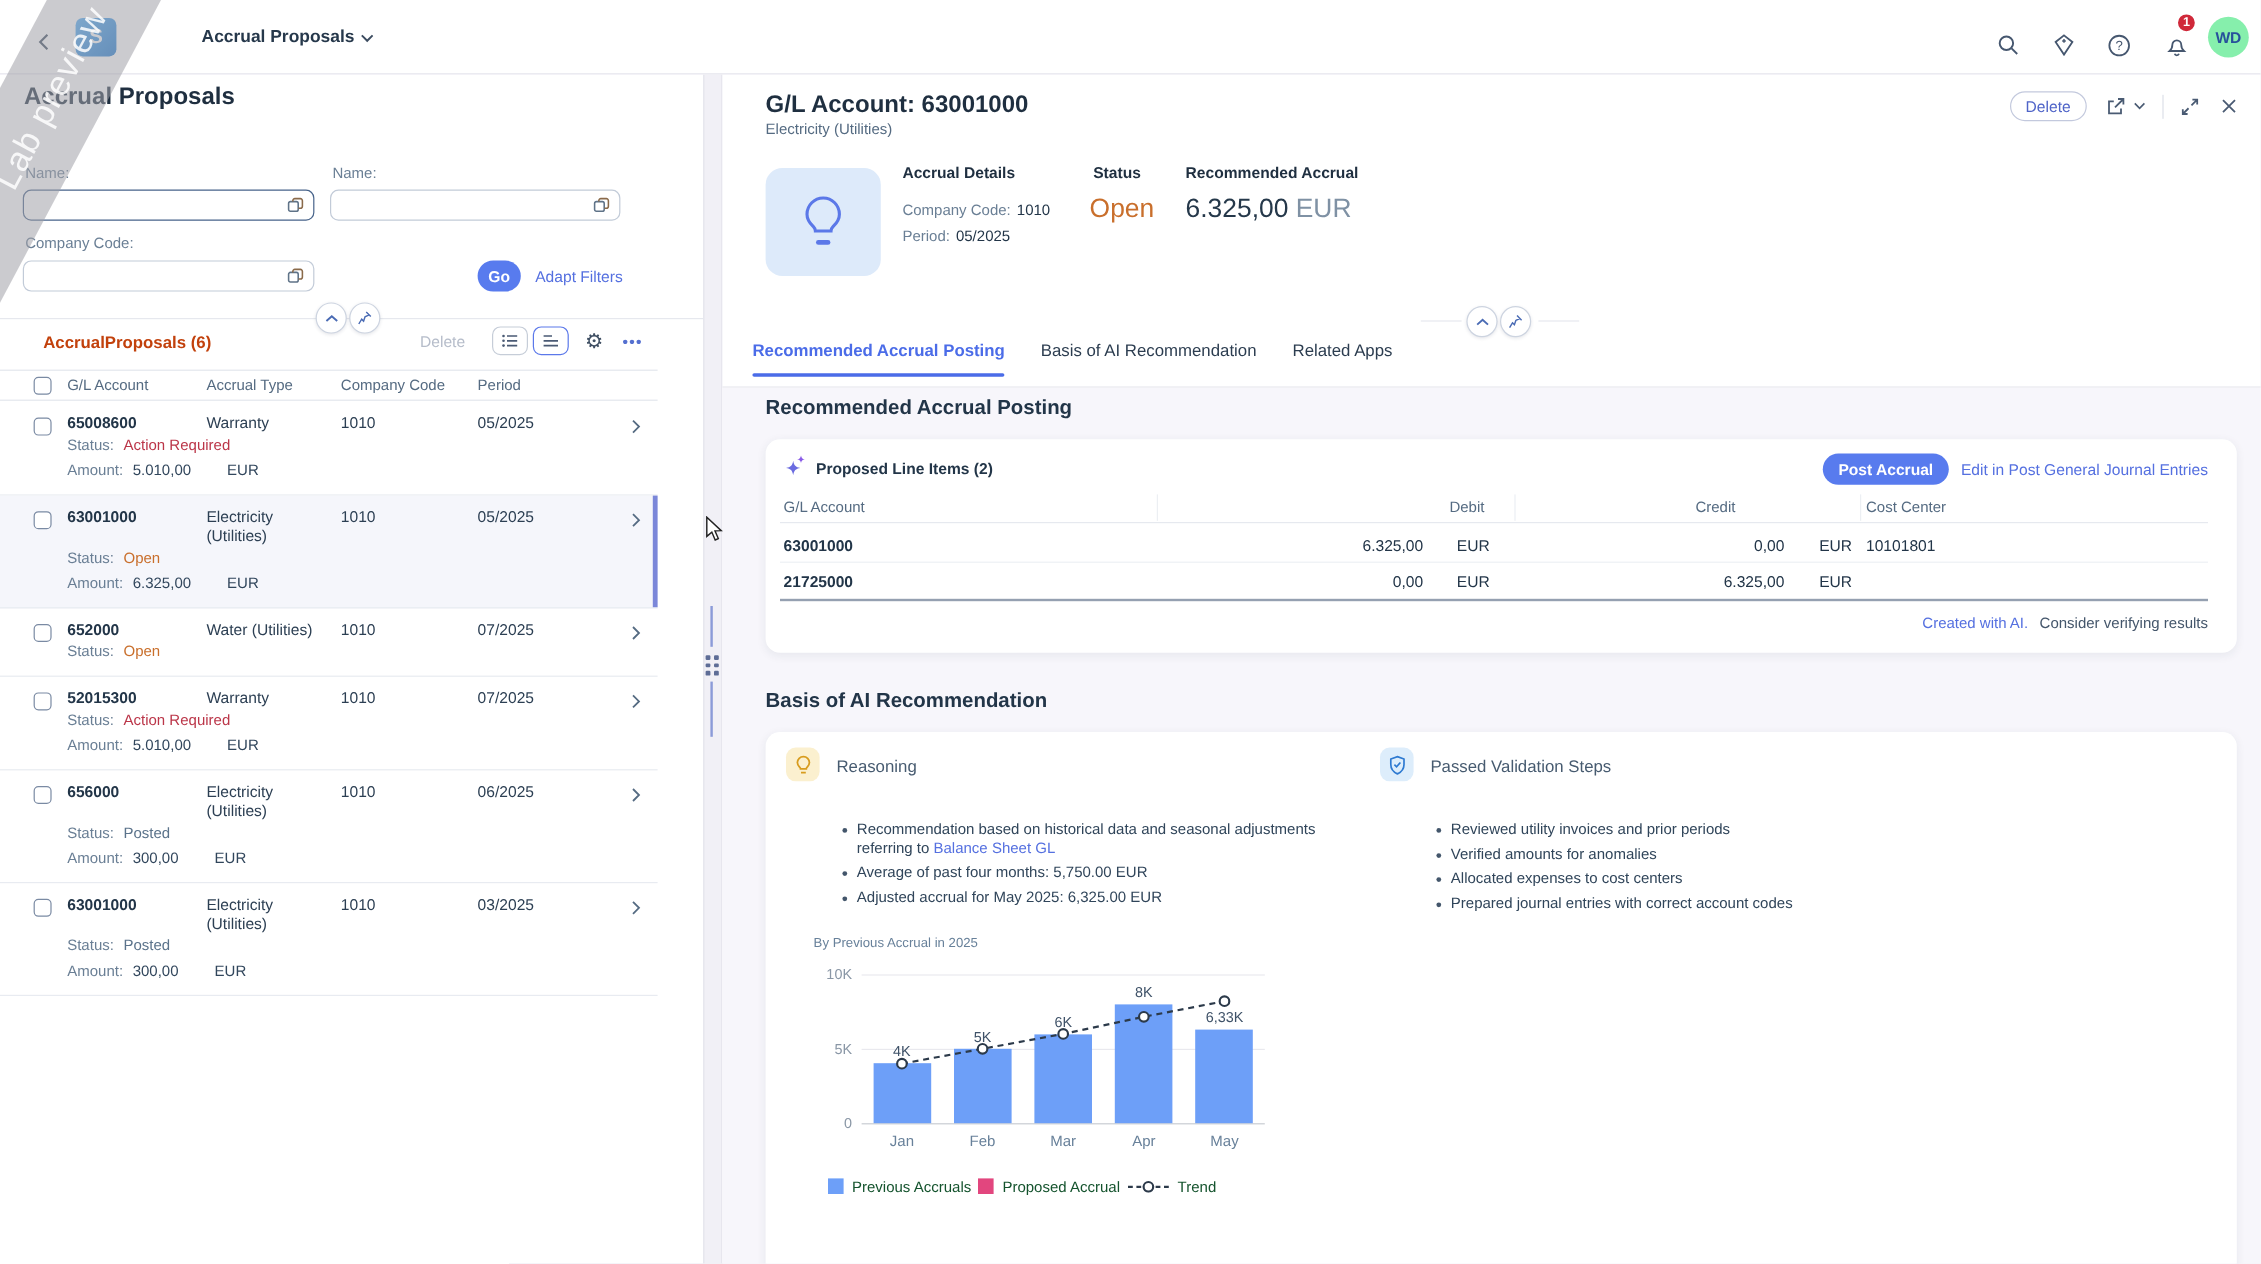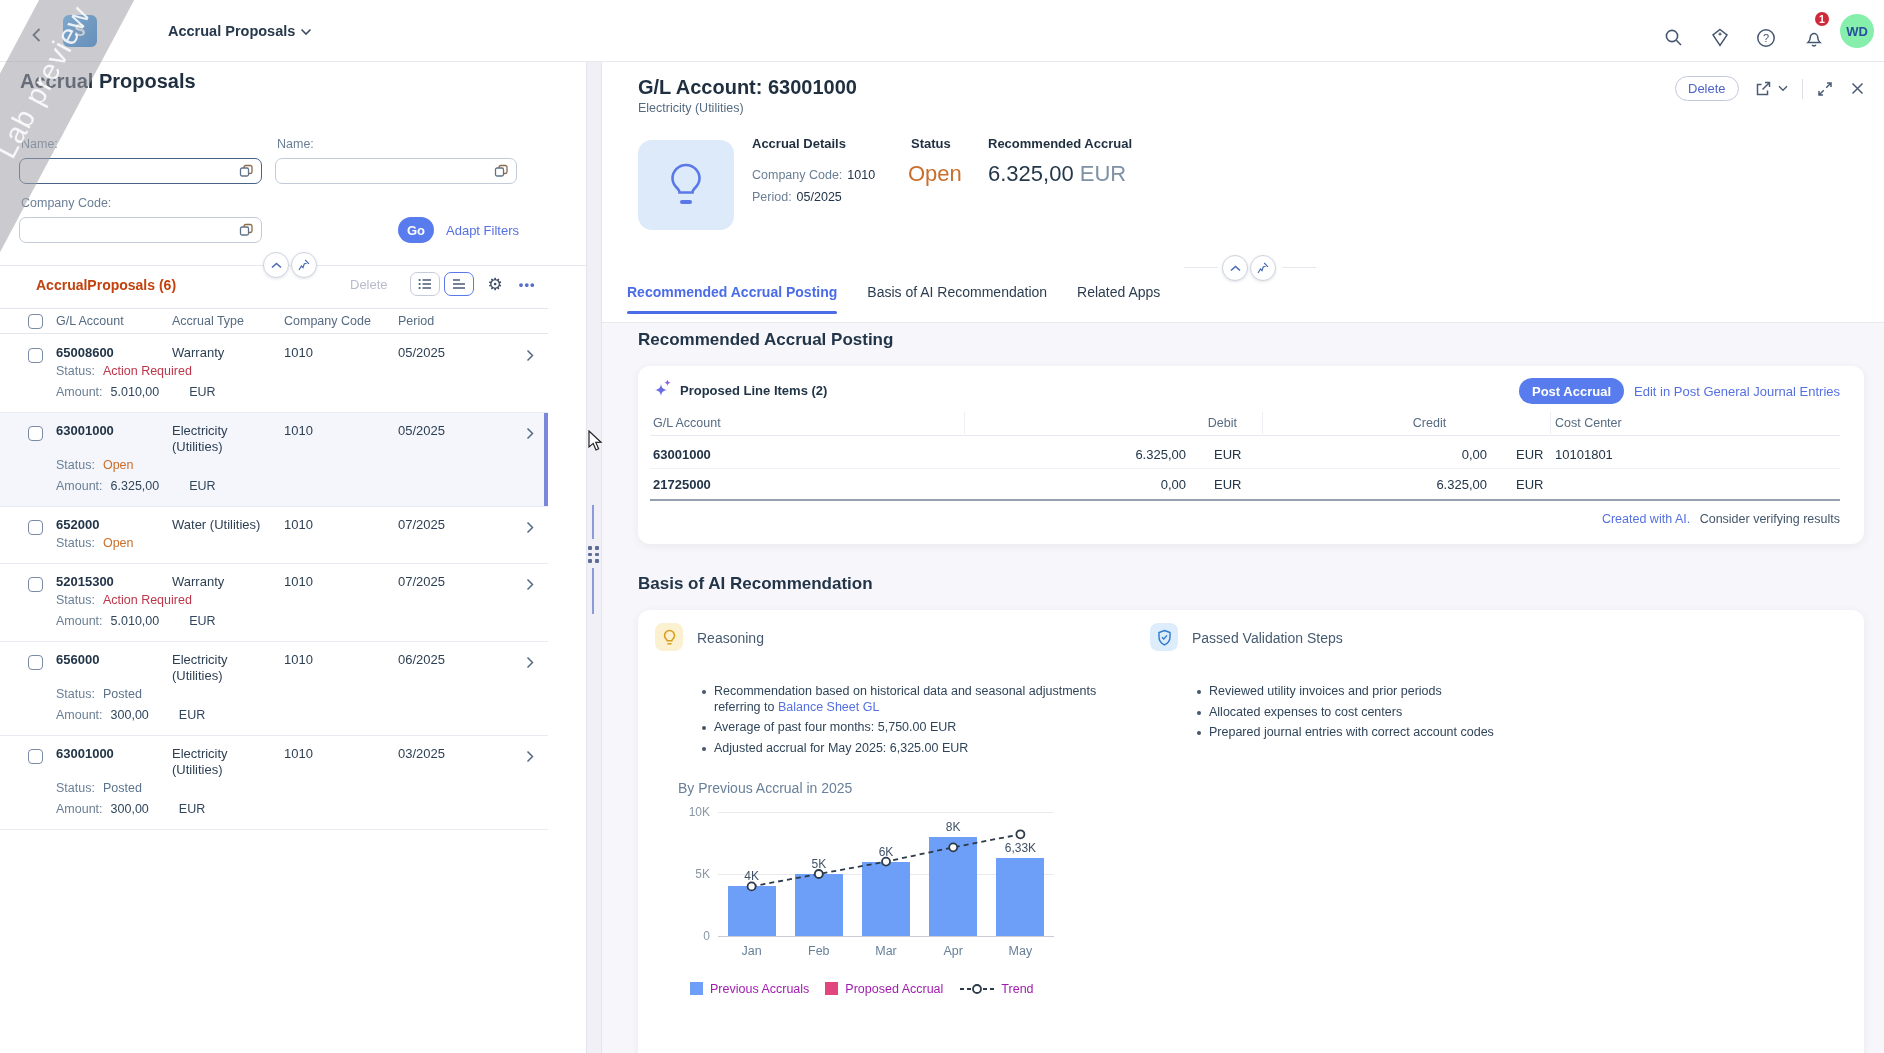--- a/index.html
+++ b/index.html
@@ -77,28 +77,28 @@
   .vline{width:1px;background:#eceff3}
   .note{font-size:12.5px;color:#44566b}
   .ic-title{font-size:14px;color:#475b70}
   .ic-badge{width:28px;height:28px;border-radius:8px;display:flex;align-items:center;justify-content:center}
   ul.blt{list-style:none;font-size:12.5px;line-height:15.5px;color:#30455a}
   ul.blt li{position:relative;padding-left:14px;margin-bottom:5px}
   ul.blt li::before{content:"";position:absolute;left:2px;top:6px;width:4px;height:4px;border-radius:50%;background:#43566b}
   ul.blt a{color:#5570e0;text-decoration:none}
   
   .chart{width:470px;height:244px}
-  .c-title{font-size:14px;color:#68819a}
+  .c-title{font-size:11px;color:#68819a}
   .gridline{height:1px;background:#e9e9ee}
   .baseline{height:1px;background:#c9ccd3}
   .ytick{font-size:12px;color:#8a97a6;text-align:right;width:34px}
   .xtick{font-size:12.5px;color:#68819a;text-align:center}
   .bar{position:absolute;background:#6d9ff8}
   .blabel{position:absolute;font-size:12px;color:#3f5268;text-align:center;width:60px}
-  .legend{display:flex;align-items:flex-start;gap:16px;font-size:12.5px;color:#a21caf}
+  .legend{display:flex;align-items:flex-start;gap:6px;font-size:12.5px;color:#14532d}
   .sq{width:13px;height:13px;display:inline-block;margin-right:7px;vertical-align:-2px}
   
   .grip{position:absolute;display:grid;grid-template-columns:4px 4px;gap:3px;z-index:4}
   .grip i{width:3.5px;height:3.5px;background:#5e6d96;border-radius:1px}
   .vaccent{position:absolute;width:2px;background:#8b9bd8;z-index:3}
   .ribbon{position:absolute;left:-217px;top:40px;width:520px;height:84px;transform:rotate(-62deg);
     background:rgba(160,160,168,.55);z-index:60;display:flex;align-items:center;justify-content:center;
     color:rgba(255,255,255,.85);font-size:29px;letter-spacing:1px;pointer-events:none}
 </style>
 </head>
@@ -463,20 +463,21 @@
 
     <span class="abs ic-badge" style="left:512px;top:13px;background:#ddedfb">
       <svg width="15" height="17" viewBox="0 0 15 17">
           <path d="M7.5 1.5 L13 3.5 V8 c0 4-2.4 6.4-5.5 7.9 C4.4 14.4 2 12 2 8 V3.5 Z" fill="none" stroke="#2e7ad1" stroke-width="1.4"></path>
           <path d="M5 8.2 l1.8 1.8 3.2-3.6" fill="none" stroke="#2e7ad1" stroke-width="1.4"></path>
         </svg>
     </span>
     <span class="abs ic-title" style="left:554px;top:20px">Passed Validation Steps</span>
     <ul class="blt abs" style="left:557px;top:74px;width:560px" id="validation-list">
         <li>Reviewed utility invoices and prior periods</li>
+        <li>Verified amounts for anomalies</li>
         <li>Allocated expenses to cost centers</li>
         <li>Prepared journal entries with correct account codes</li>
       </ul>
 
     <div class="abs chart" style="left:22px;top:160px" id="chart">
       <div class="abs c-title" style="left:18px;top:10px">By Previous Accrual in 2025</div>
       <div class="abs" style="left:0;top:0;width:470px;height:244px" id="chart-plot">
           <div class="abs gridline" style="left:58px;top:42px;width:336px"></div>
           <div class="abs ytick" style="left:16px;top:35px">10K</div>
           <div class="abs gridline" style="left:58px;top:104px;width:336px"></div>

